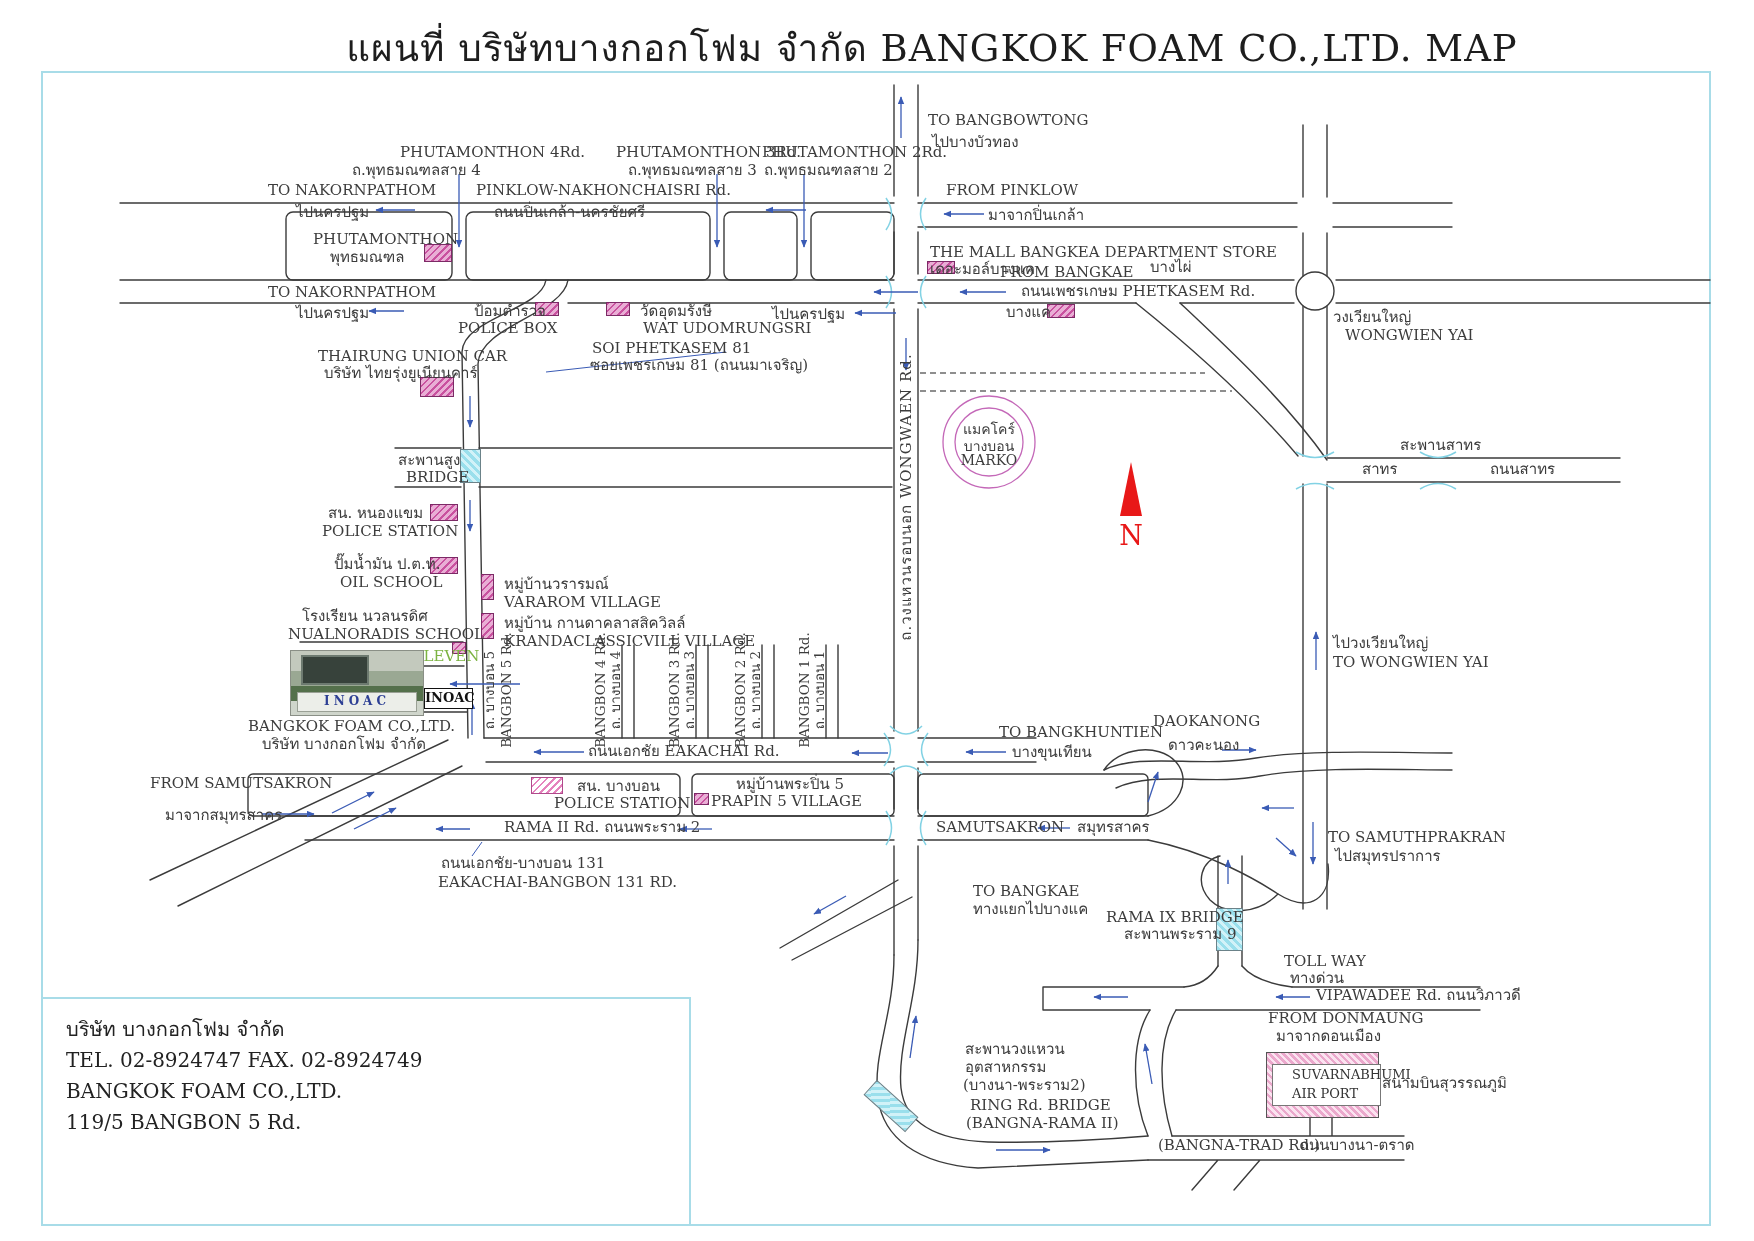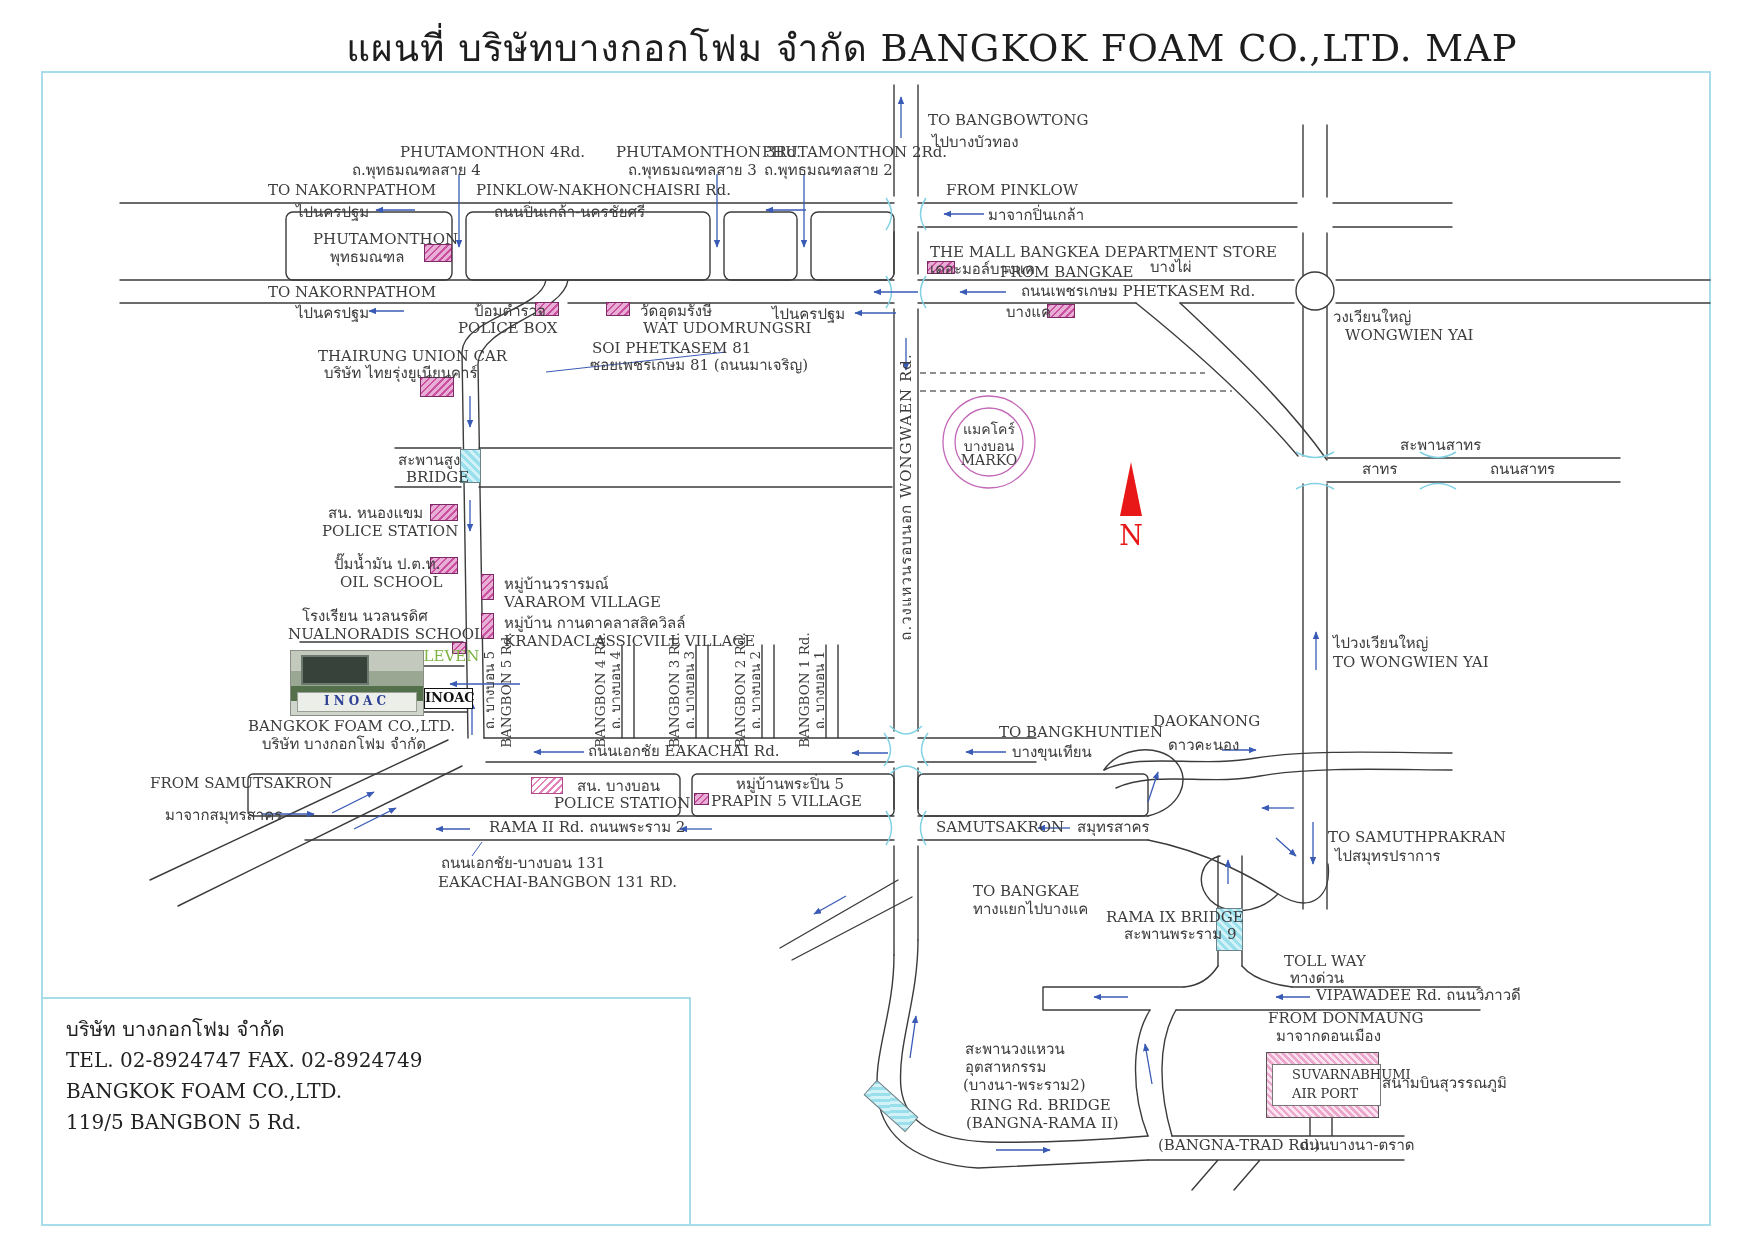--- a/index.html
+++ b/index.html
@@ -225,21 +225,21 @@
       <div class="lb g" style="left: 398px; top: 649px;">7-ELEVEN</div>
       <div class="lb " style="left: 248px; top: 719px;">BANGKOK FOAM CO.,LTD.</div>
       <div class="lb " style="left: 262px; top: 737px;">บริษัท บางกอกโฟม จำกัด</div>
       <div class="lb " style="left: 588px; top: 744px;">ถนนเอกชัย  EAKACHAI Rd.</div>
       <div class="lb " style="left: 999px; top: 725px;">TO BANGKHUNTIEN</div>
       <div class="lb " style="left: 1012px; top: 745px;">บางขุนเทียน</div>
       <div class="lb " style="left: 577px; top: 779px;">สน. บางบอน</div>
       <div class="lb " style="left: 554px; top: 796px;">POLICE STATION</div>
       <div class="lb " style="left: 736px; top: 777px;">หมู่บ้านพระปิ่น 5</div>
       <div class="lb " style="left: 711px; top: 794px;">PRAPIN 5 VILLAGE</div>
-      <div class="lb " style="left: 489px; top: 820px;">RAMA II Rd.  ถนนพระราม 2</div>
+      <div class="lb " style="left: 504px; top: 820px;">RAMA II Rd.  ถนนพระราม 2</div>
       <div class="lb " style="left: 936px; top: 820px;">SAMUTSAKRON</div>
       <div class="lb " style="left: 1077px; top: 820px;">สมุทรสาคร</div>
       <div class="lb " style="left: 150px; top: 776px;">FROM SAMUTSAKRON</div>
       <div class="lb " style="left: 165px; top: 808px;">มาจากสมุทรสาคร</div>
       <div class="lb " style="left: 441px; top: 856px;">ถนนเอกชัย-บางบอน 131</div>
       <div class="lb " style="left: 438px; top: 875px;">EAKACHAI-BANGBON 131 RD.</div>
       <div class="lb " style="left: 1153px; top: 714px;">DAOKANONG</div>
       <div class="lb " style="left: 1168px; top: 738px;">ดาวคะนอง</div>
       <div class="lb " style="left: 973px; top: 884px;">TO BANGKAE</div>
       <div class="lb " style="left: 973px; top: 902px;">ทางแยกไปบางแค</div>

